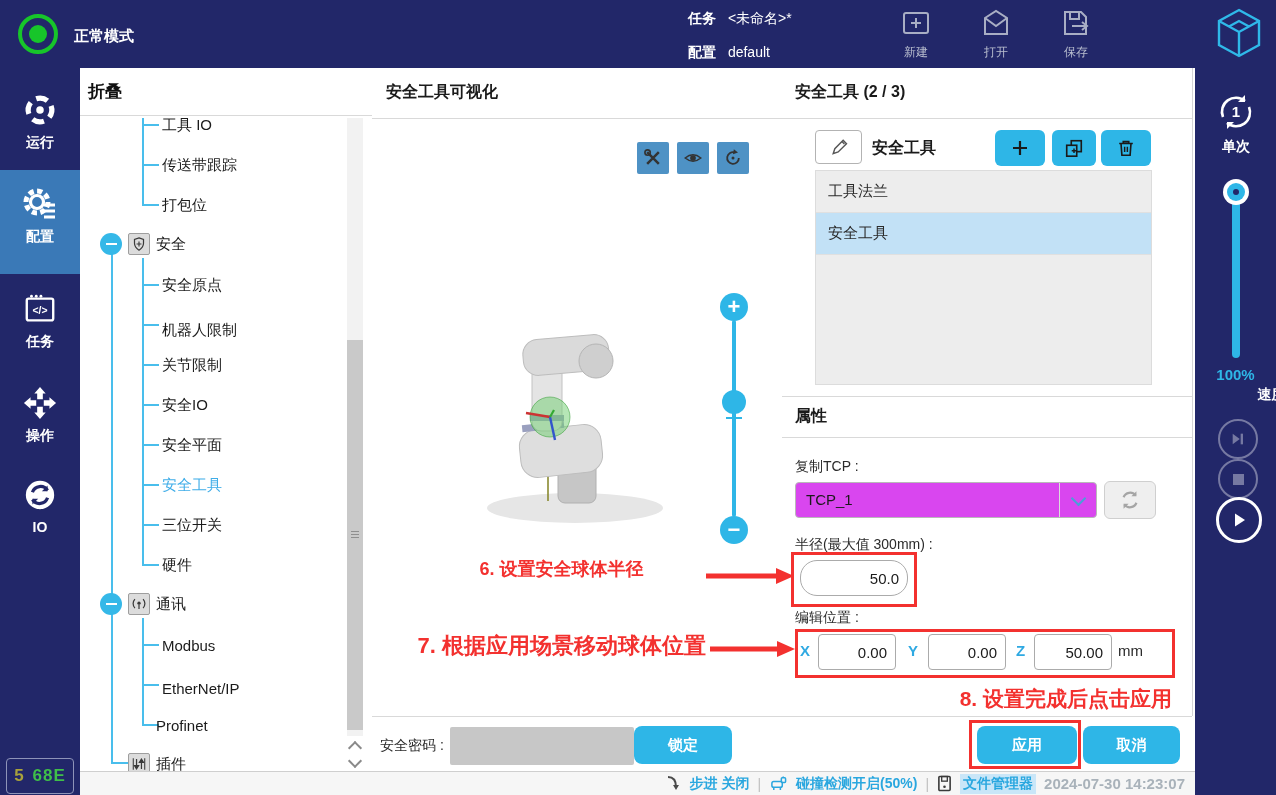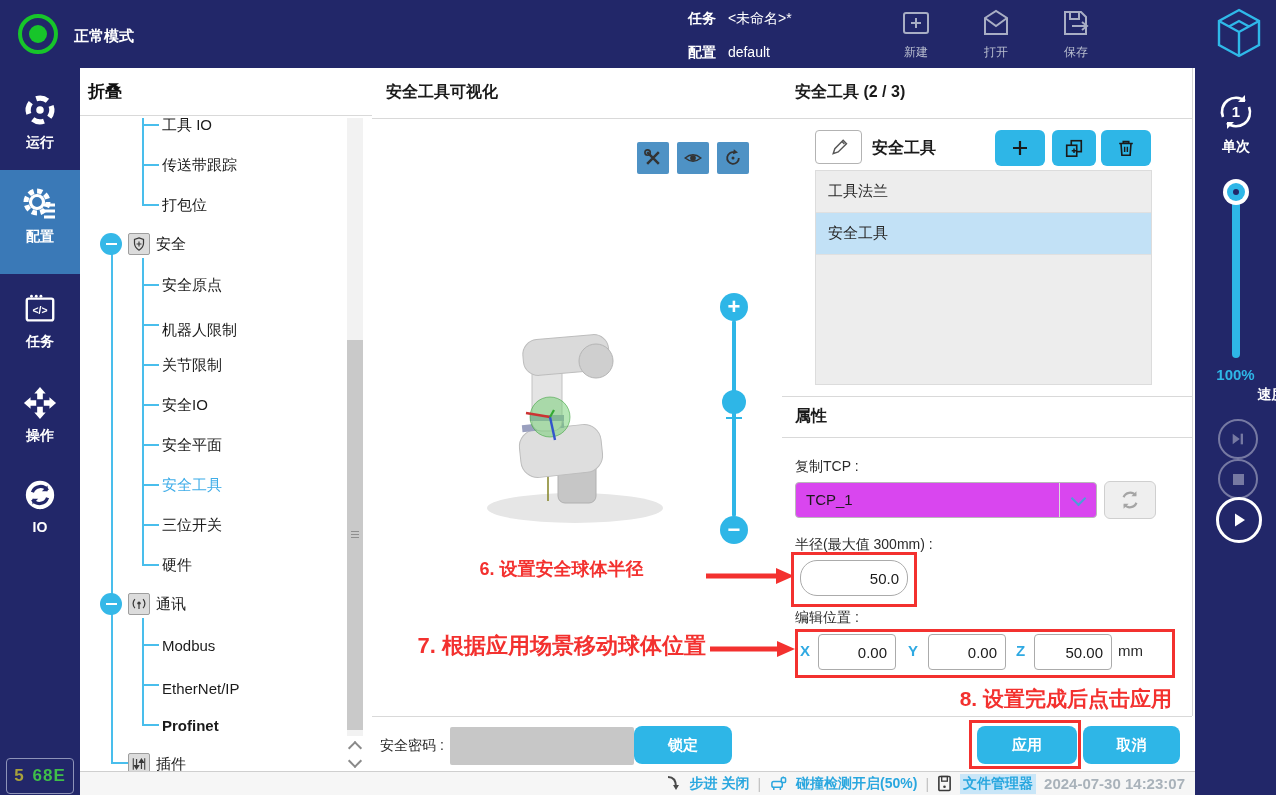--- a/index.html
+++ b/index.html
@@ -231,21 +231,21 @@
           </svg>
       </span>
       <span>通讯</span>
     </div>
     <div class="trow" style="left:82px;top:565px;">
         <span>Modbus</span>
       </div>
     <div class="trow" style="left:82px;top:605px;align-items:flex-end;">
         <span>EtherNet/IP</span>
       </div>
-    <div class="trow" style="left:82px;top:645px;font-weight:bold;">
+    <div class="trow" style="left:76px;top:645px;">
         <span>Profinet</span>
       </div>
 
     <div class="trow" style="left:48px;top:684px;">
       <span class="node-ico">
         <svg width="18" height="18" viewBox="0 0 22 22">
             <path d="M4 4 V18 M18 4 V18" stroke="#3a3a3a" stroke-width="1.3"></path>
             <path d="M8 5 V14 M8 17 L5.5 13 H10.5 Z" stroke="#3a3a3a" stroke-width="1.5" fill="#3a3a3a"></path>
             <path d="M14 17 V8 M14 5 L11.5 9 H16.5 Z" stroke="#3a3a3a" stroke-width="1.5" fill="#3a3a3a"></path>
           </svg>

